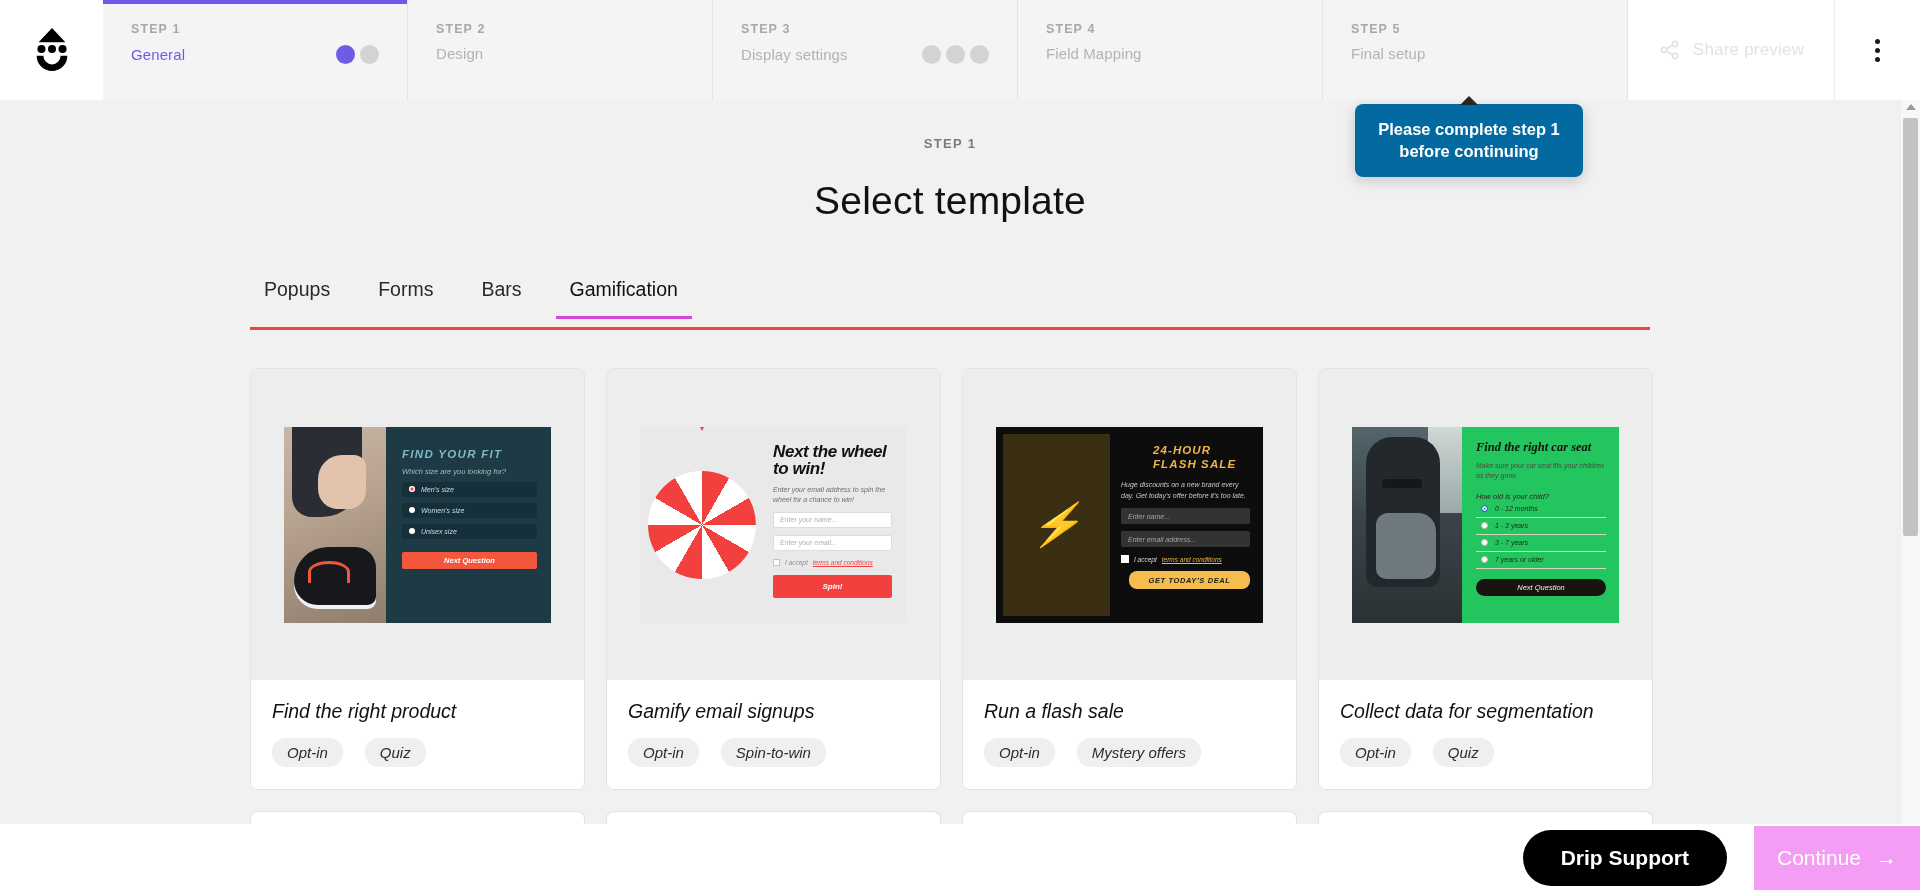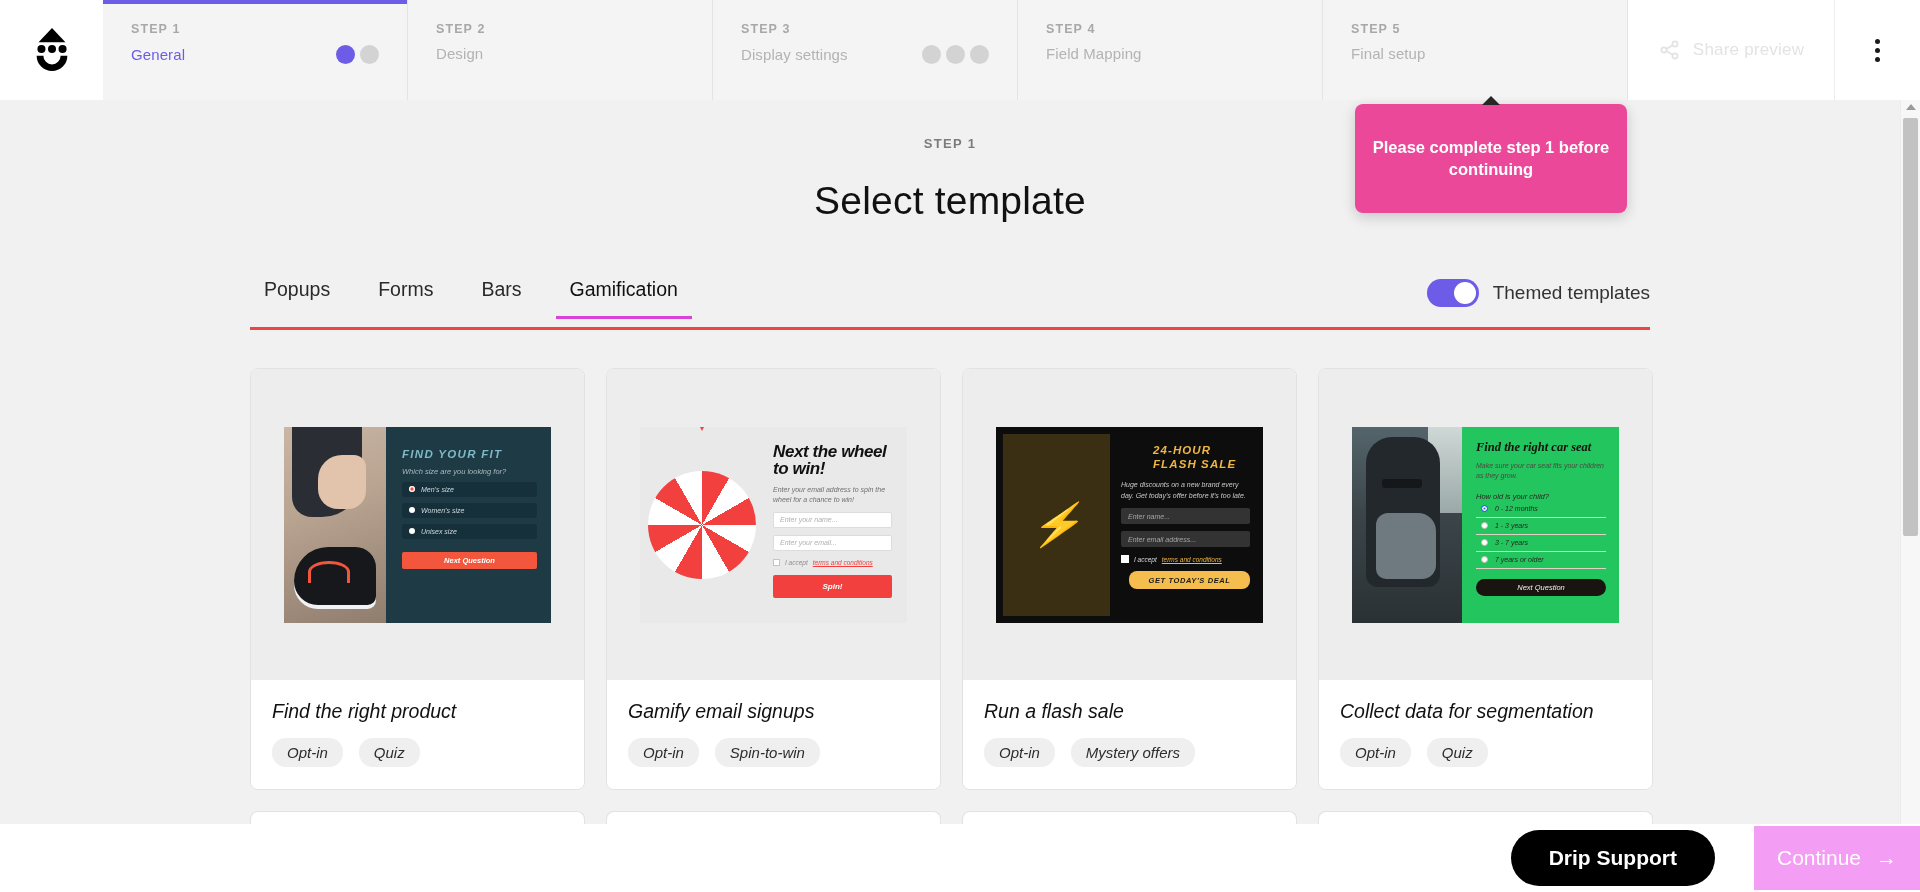--- a/index.html
+++ b/index.html
@@ -55,23 +55,23 @@
   .share-label { font-size: 17px; color: #e3e3e3; letter-spacing: .2px; }
   .kebab-cell {
     flex: 0 0 85px; height: 100px; background: #ffffff;
     display: flex; align-items: center; justify-content: center;
   }
   .kebab { display: flex; flex-direction: column; gap: 4px; }
   .kebab span { width: 5px; height: 5px; border-radius: 50%; background: #1a1a1a; display:block; }
 
   
   .tooltip {
-    position: absolute; left: 1355px; top: 104px; width: 272px;
-    background: #ec4899; color: #fff; border-radius: 8px;
-    padding: 32px 16px; text-align: center; line-height: 1.35;
+    position: absolute; left: 1355px; top: 104px; width: 228px;
+    background: #0369a1; color: #fff; border-radius: 8px;
+    padding: 14px 16px; text-align: center; line-height: 1.35;
     font-size: 16.5px; font-weight: 600; z-index: 40;
     box-shadow: 0 4px 14px rgba(0,0,0,.18);
   }
   .tooltip .arrow {
     position: absolute; top: -8px; left: 50%; margin-left: -9px;
     width: 0; height: 0; border-left: 9px solid transparent;
     border-right: 9px solid transparent; border-bottom: 9px solid #262626;
   }
   .tooltip b { font-weight: 800; }
 
@@ -121,21 +121,21 @@
   .card {
     background: #fff; border: 1px solid #e2e2e2; border-radius: 8px;
     overflow: hidden; cursor: pointer;
   }
   .card-preview {
     height: 311px; background: #ededed;
     display: flex; align-items: center; justify-content: center;
   }
   .card-body { padding: 20px 21px 22px 21px; background: #fff; }
   .card-title { font-size: 19.5px; color: #111; margin-bottom: 15px; }
-  .tags { display: flex; gap: 16px; }
+  .tags { display: flex; gap: 22px; }
   .tag {
     background: #efefef; border-radius: 14px; padding: 6px 15px;
     font-size: 15px; color: #2d2d2d;
   }
 
   
   .mini { width: 267px; height: 196px; display: flex; overflow: hidden; }
 
   
   .m1 { background: #1d3a45; padding: 0; }
@@ -245,21 +245,21 @@
     border-left:5px solid transparent;border-right:5px solid transparent;border-bottom:6px solid #9a9a9a;}
   .sb-down { position:absolute; bottom:4px; left:5px; width:0;height:0;
     border-left:5px solid transparent;border-right:5px solid transparent;border-top:6px solid #9a9a9a;}
   .sb-thumb { position: absolute; top: 18px; left: 2px; width: 15px; height: 418px;
     background: #c2c2c2; border-radius: 2px; }
 
   
   .bottombar {
     position: absolute; left: 0; bottom: 0; width: 1920px; height: 68px;
     background: #ffffff; display: flex; align-items: center;
-    justify-content: flex-end; gap: 39px; padding-right: 0px;
+    justify-content: flex-end; gap: 27px; padding-right: 0px;
   }
   .drip-btn {
     background: #000; color: #fff; border-radius: 34px; height: 56px;
     padding: 0 38px; display: flex; align-items: center; justify-content: center;
     font-size: 21px; font-weight: 700; cursor: pointer;
   }
   .continue-btn {
     background: #f49df4; color: #ffffff; height: 64px; width: 166px;
     display: flex; align-items: center; justify-content: center; gap: 15px;
     font-size: 21px; cursor: pointer; border: none;
@@ -363,26 +363,20 @@
       <div class="page-title">Select template</div>
     </div>
 
     <div class="tabs-wrap">
       <div class="tabs">
         <div class="tab">Popups</div>
         <div class="tab">Forms</div>
         <div class="tab">Bars</div>
         <div class="tab active">Gamification</div>
       </div>
-      <div class="themed">
-        <div class="toggle">
-          <span class="knob"></span>
-        </div>
-        <span class="themed-label">Themed templates</span>
-      </div>
     </div>
 
     <div class="grid">
 
       <div class="card">
         <div class="card-preview">
           <div class="mini m1">
             <div class="photo">
               <span class="leg"></span>
                 <span class="hand"></span>

